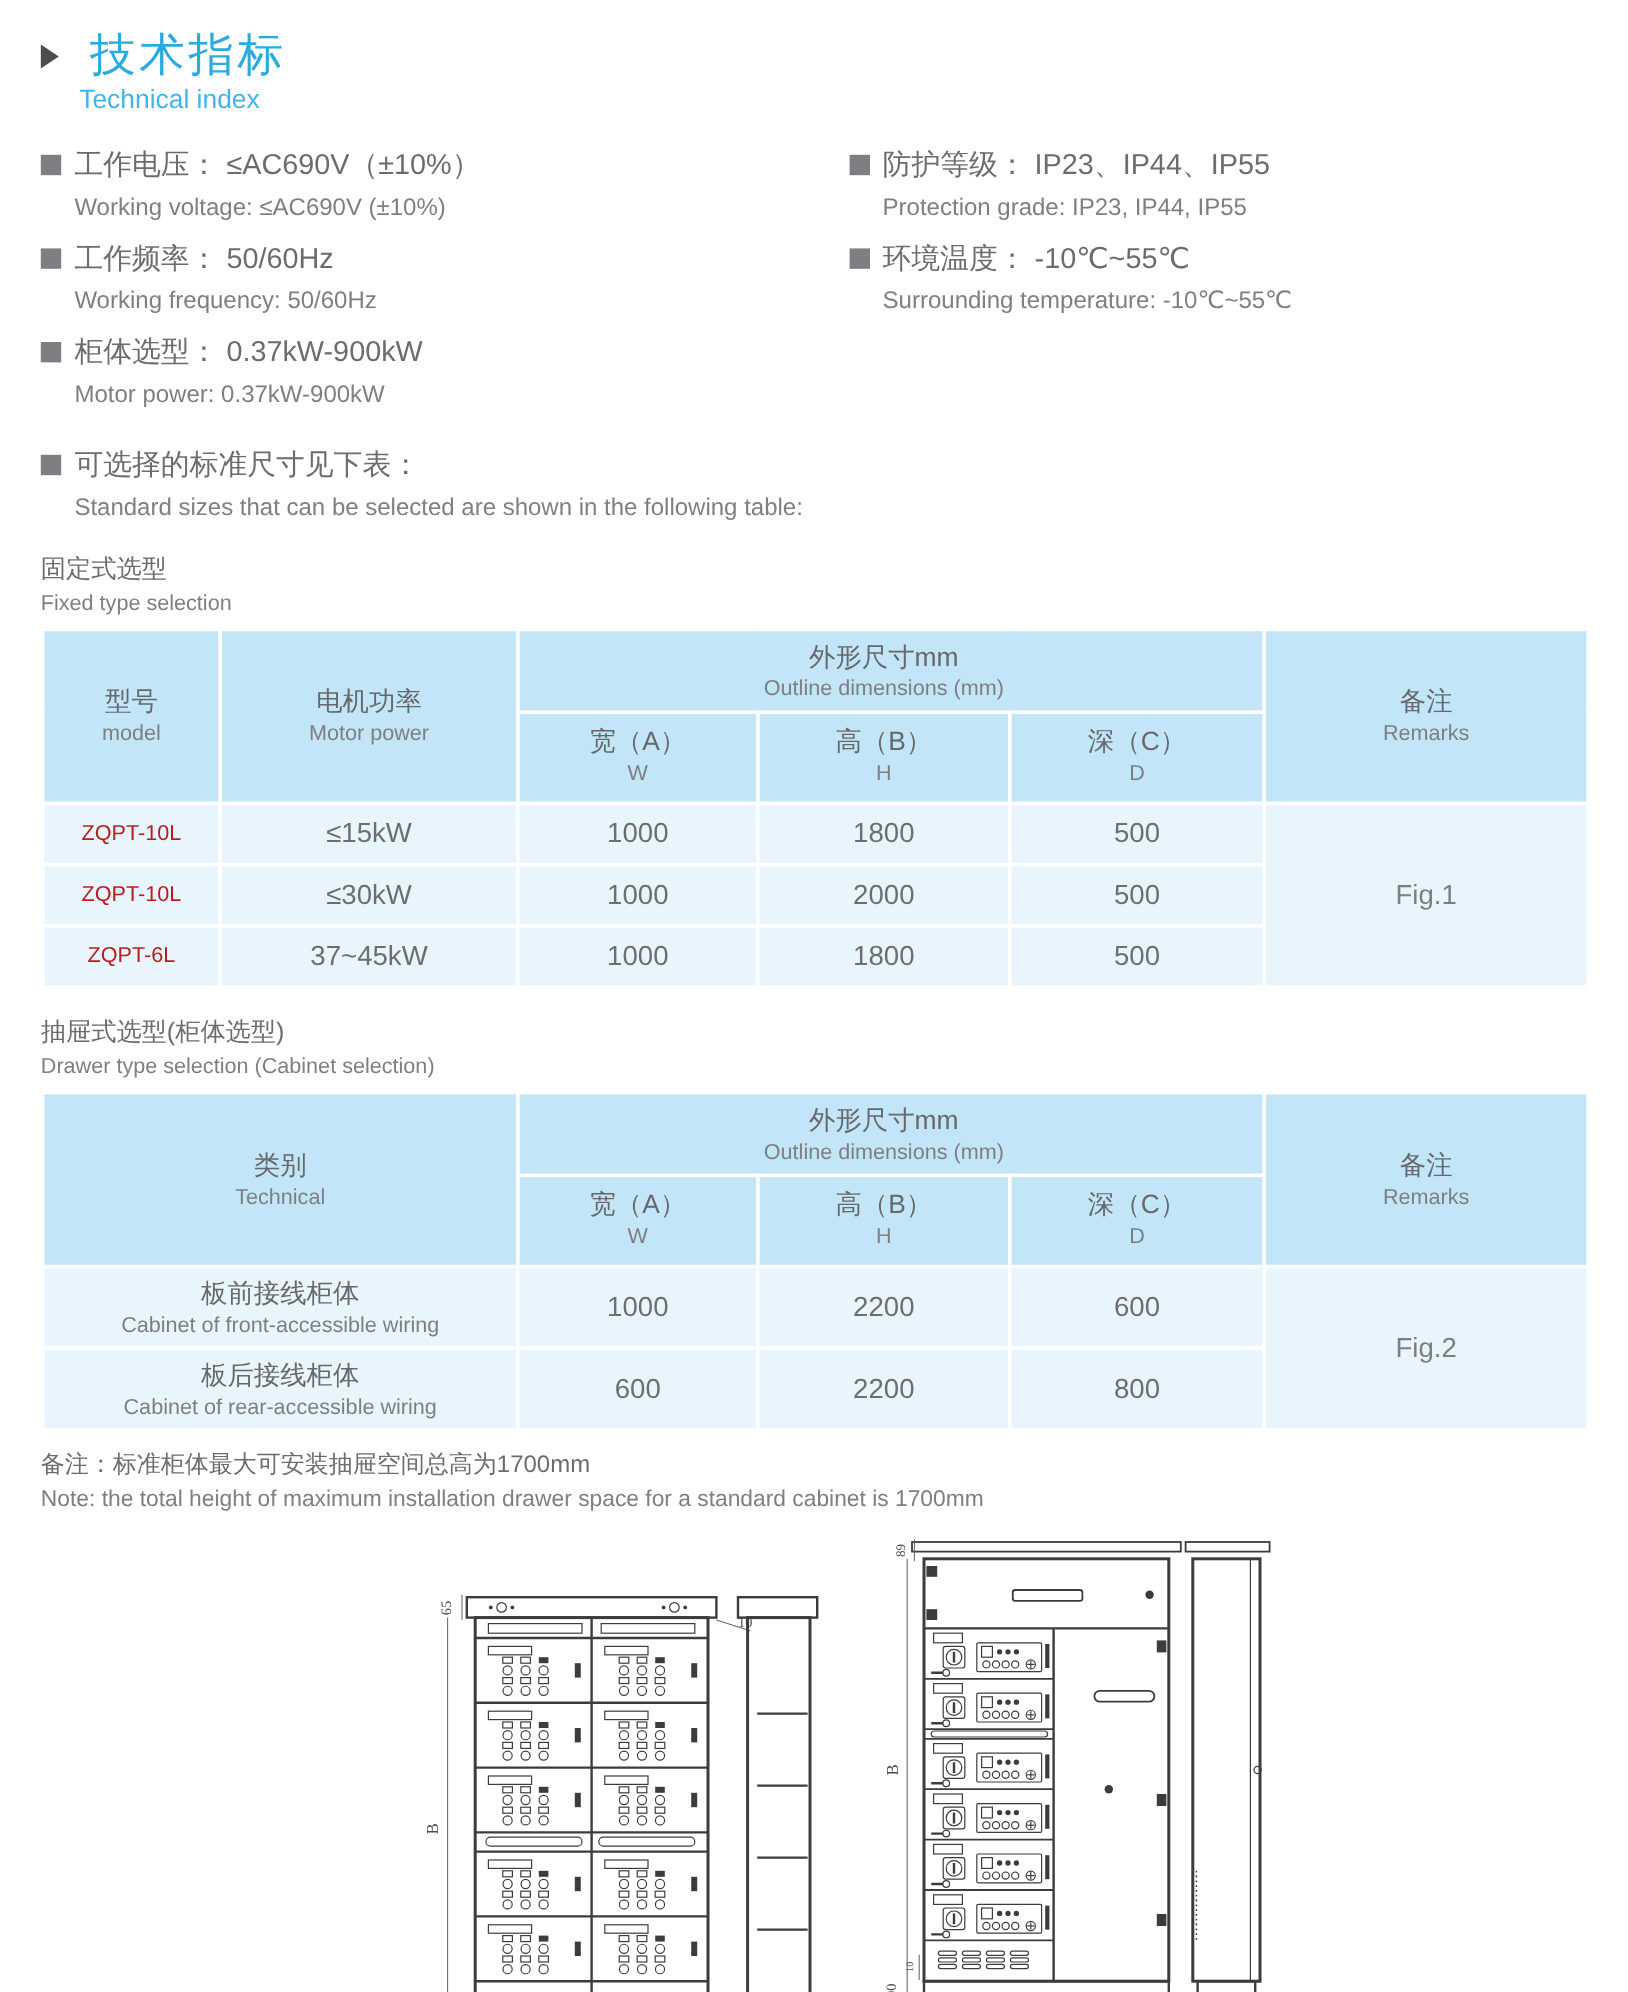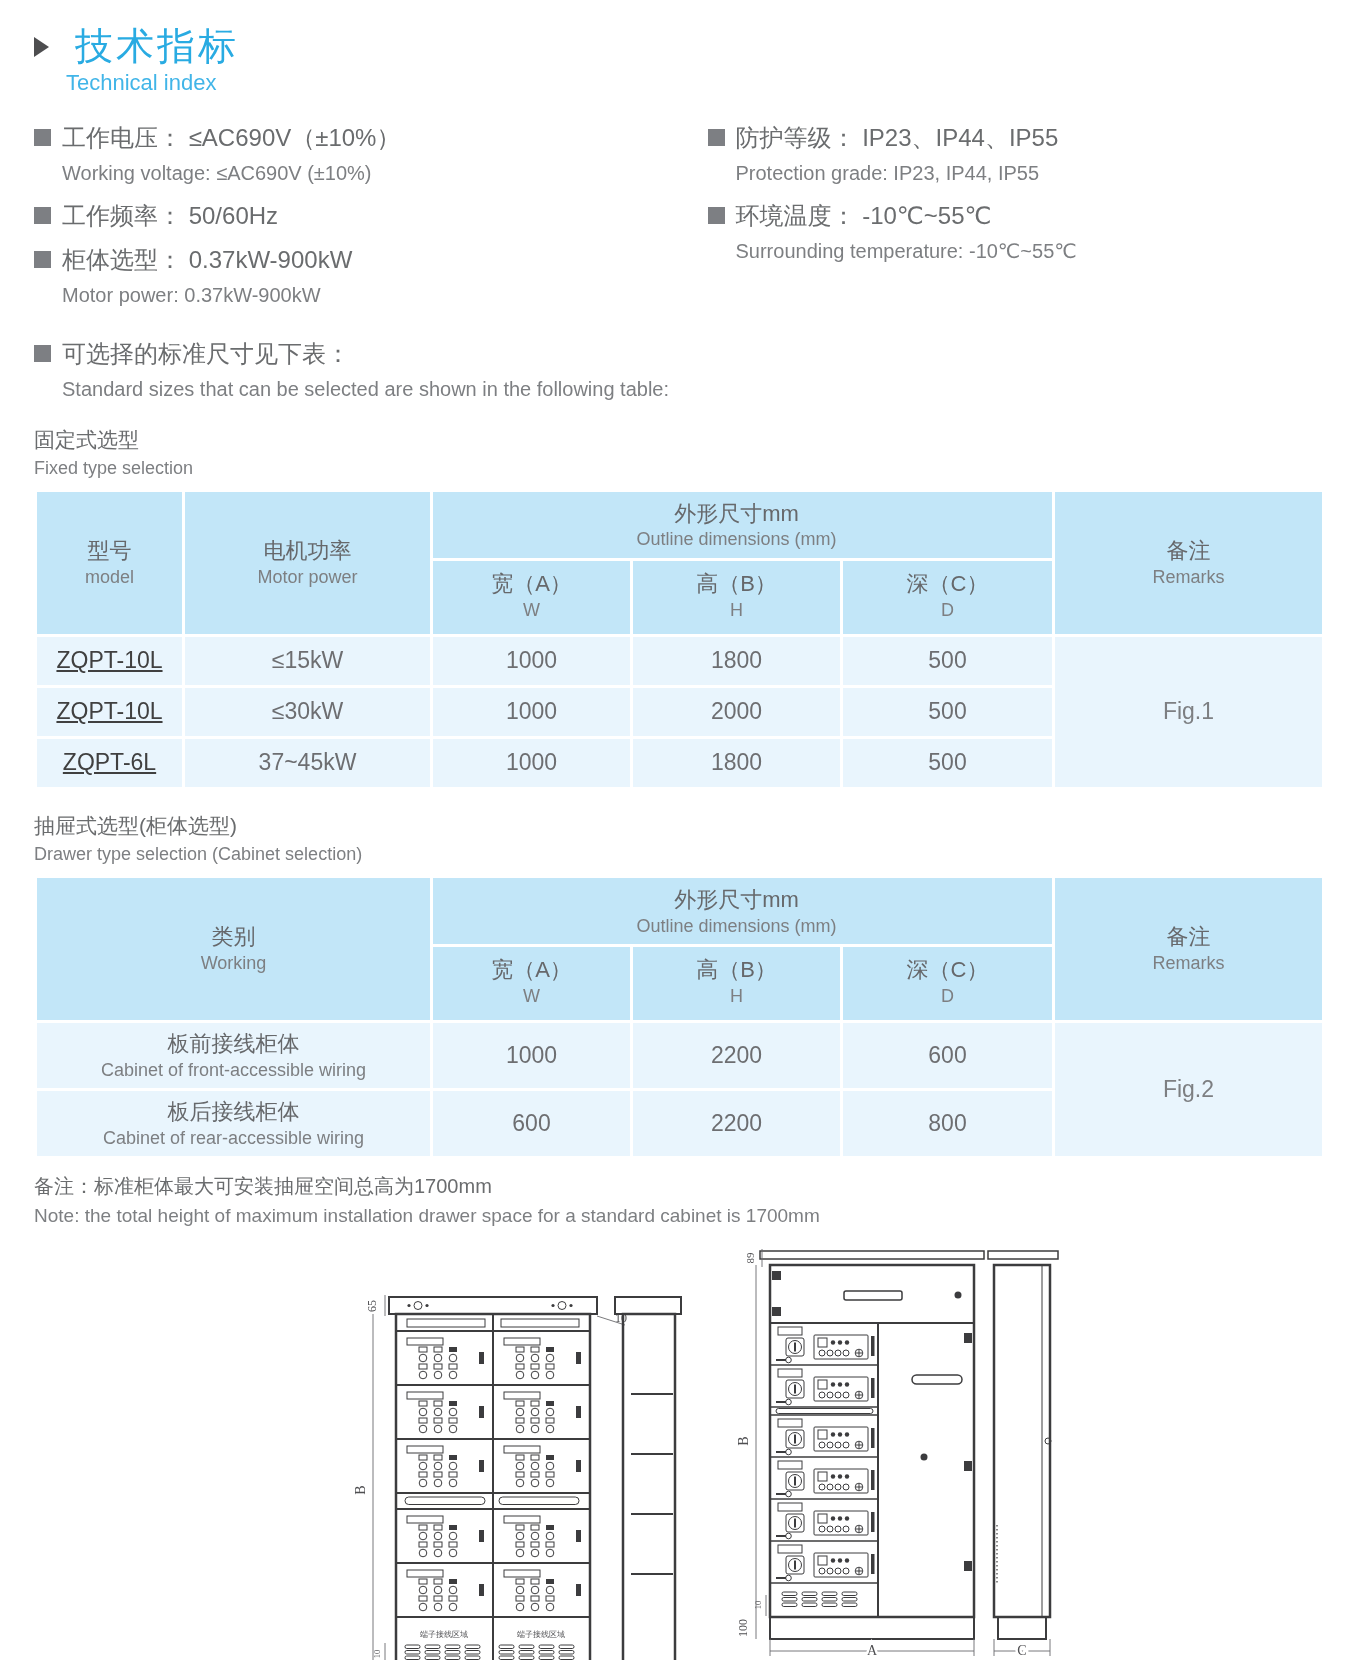--- a/index.html
+++ b/index.html
@@ -30,21 +30,21 @@
   
   table{border-collapse:collapse;table-layout:fixed;width:1288px;margin-top:10px;}
   th,td{border:3px solid #ffffff;text-align:center;vertical-align:middle;font-weight:400;padding:0;}
   thead th{background:#c2e6f8;}
   tbody td{background:#e9f5fd;}
   .hzh{font-size:22px;color:#66686b;line-height:1.35;}
   .hen{font-size:18px;color:#7d7f82;line-height:1.3;}
   .dims-top{padding:7px 12px 6px 0;}
   .sub th{padding:8px 0 12px 0;}
   td.val{font-size:23px;color:#6d6e71;height:48px;}
-  td.model{font-size:23px;color:#404040;text-decoration:underline;}
+  td.model{font-size:18px;color:#b91c1c;}
   td.cat .hzh{font-size:22px;}
   td.cat{padding:6px 0;}
   .t2 td.val{height:58px;}
   td.remark-cell{font-size:23px;color:#7d7f82;}
 
   
   .note{margin-top:14px;}
   .note-zh{font-size:20px;color:#6a6c6e;}
   .note-en{font-size:19px;color:#7d7f82;margin-top:5px;}
 
@@ -76,20 +76,21 @@
             <span class="bullet"></span>
             <span>工作电压： ≤AC690V（±10%）</span>
           </div>
         <div class="spec-en">Working voltage: ≤AC690V (±10%)</div>
       </div>
       <div class="spec-item">
         <div class="spec-zh">
             <span class="bullet"></span>
             <span>工作频率： 50/60Hz</span>
           </div>
+        <div class="spec-en">Working frequency: 50/60Hz</div>
       </div>
       <div class="spec-item">
         <div class="spec-zh">
             <span class="bullet"></span>
             <span>柜体选型： 0.37kW-900kW</span>
           </div>
         <div class="spec-en">Motor power: 0.37kW-900kW</div>
       </div>
     </div>
     <div class="specs-col right">
@@ -202,21 +203,21 @@
         <col style="width:396px">
         <col style="width:200px">
         <col style="width:210px">
         <col style="width:212px">
         <col style="width:270px">
       </colgroup>
     <thead>
       <tr>
         <th rowspan="2">
           <div class="hzh">类别</div>
-          <div class="hen">Working</div>
+          <div class="hen">Technical</div>
         </th>
         <th colspan="3" class="dims-top">
           <div class="hzh">外形尺寸mm</div>
           <div class="hen">Outline dimensions (mm)</div>
         </th>
         <th rowspan="2">
           <div class="hzh">备注</div>
           <div class="hen">Remarks</div>
         </th>
       </tr>

